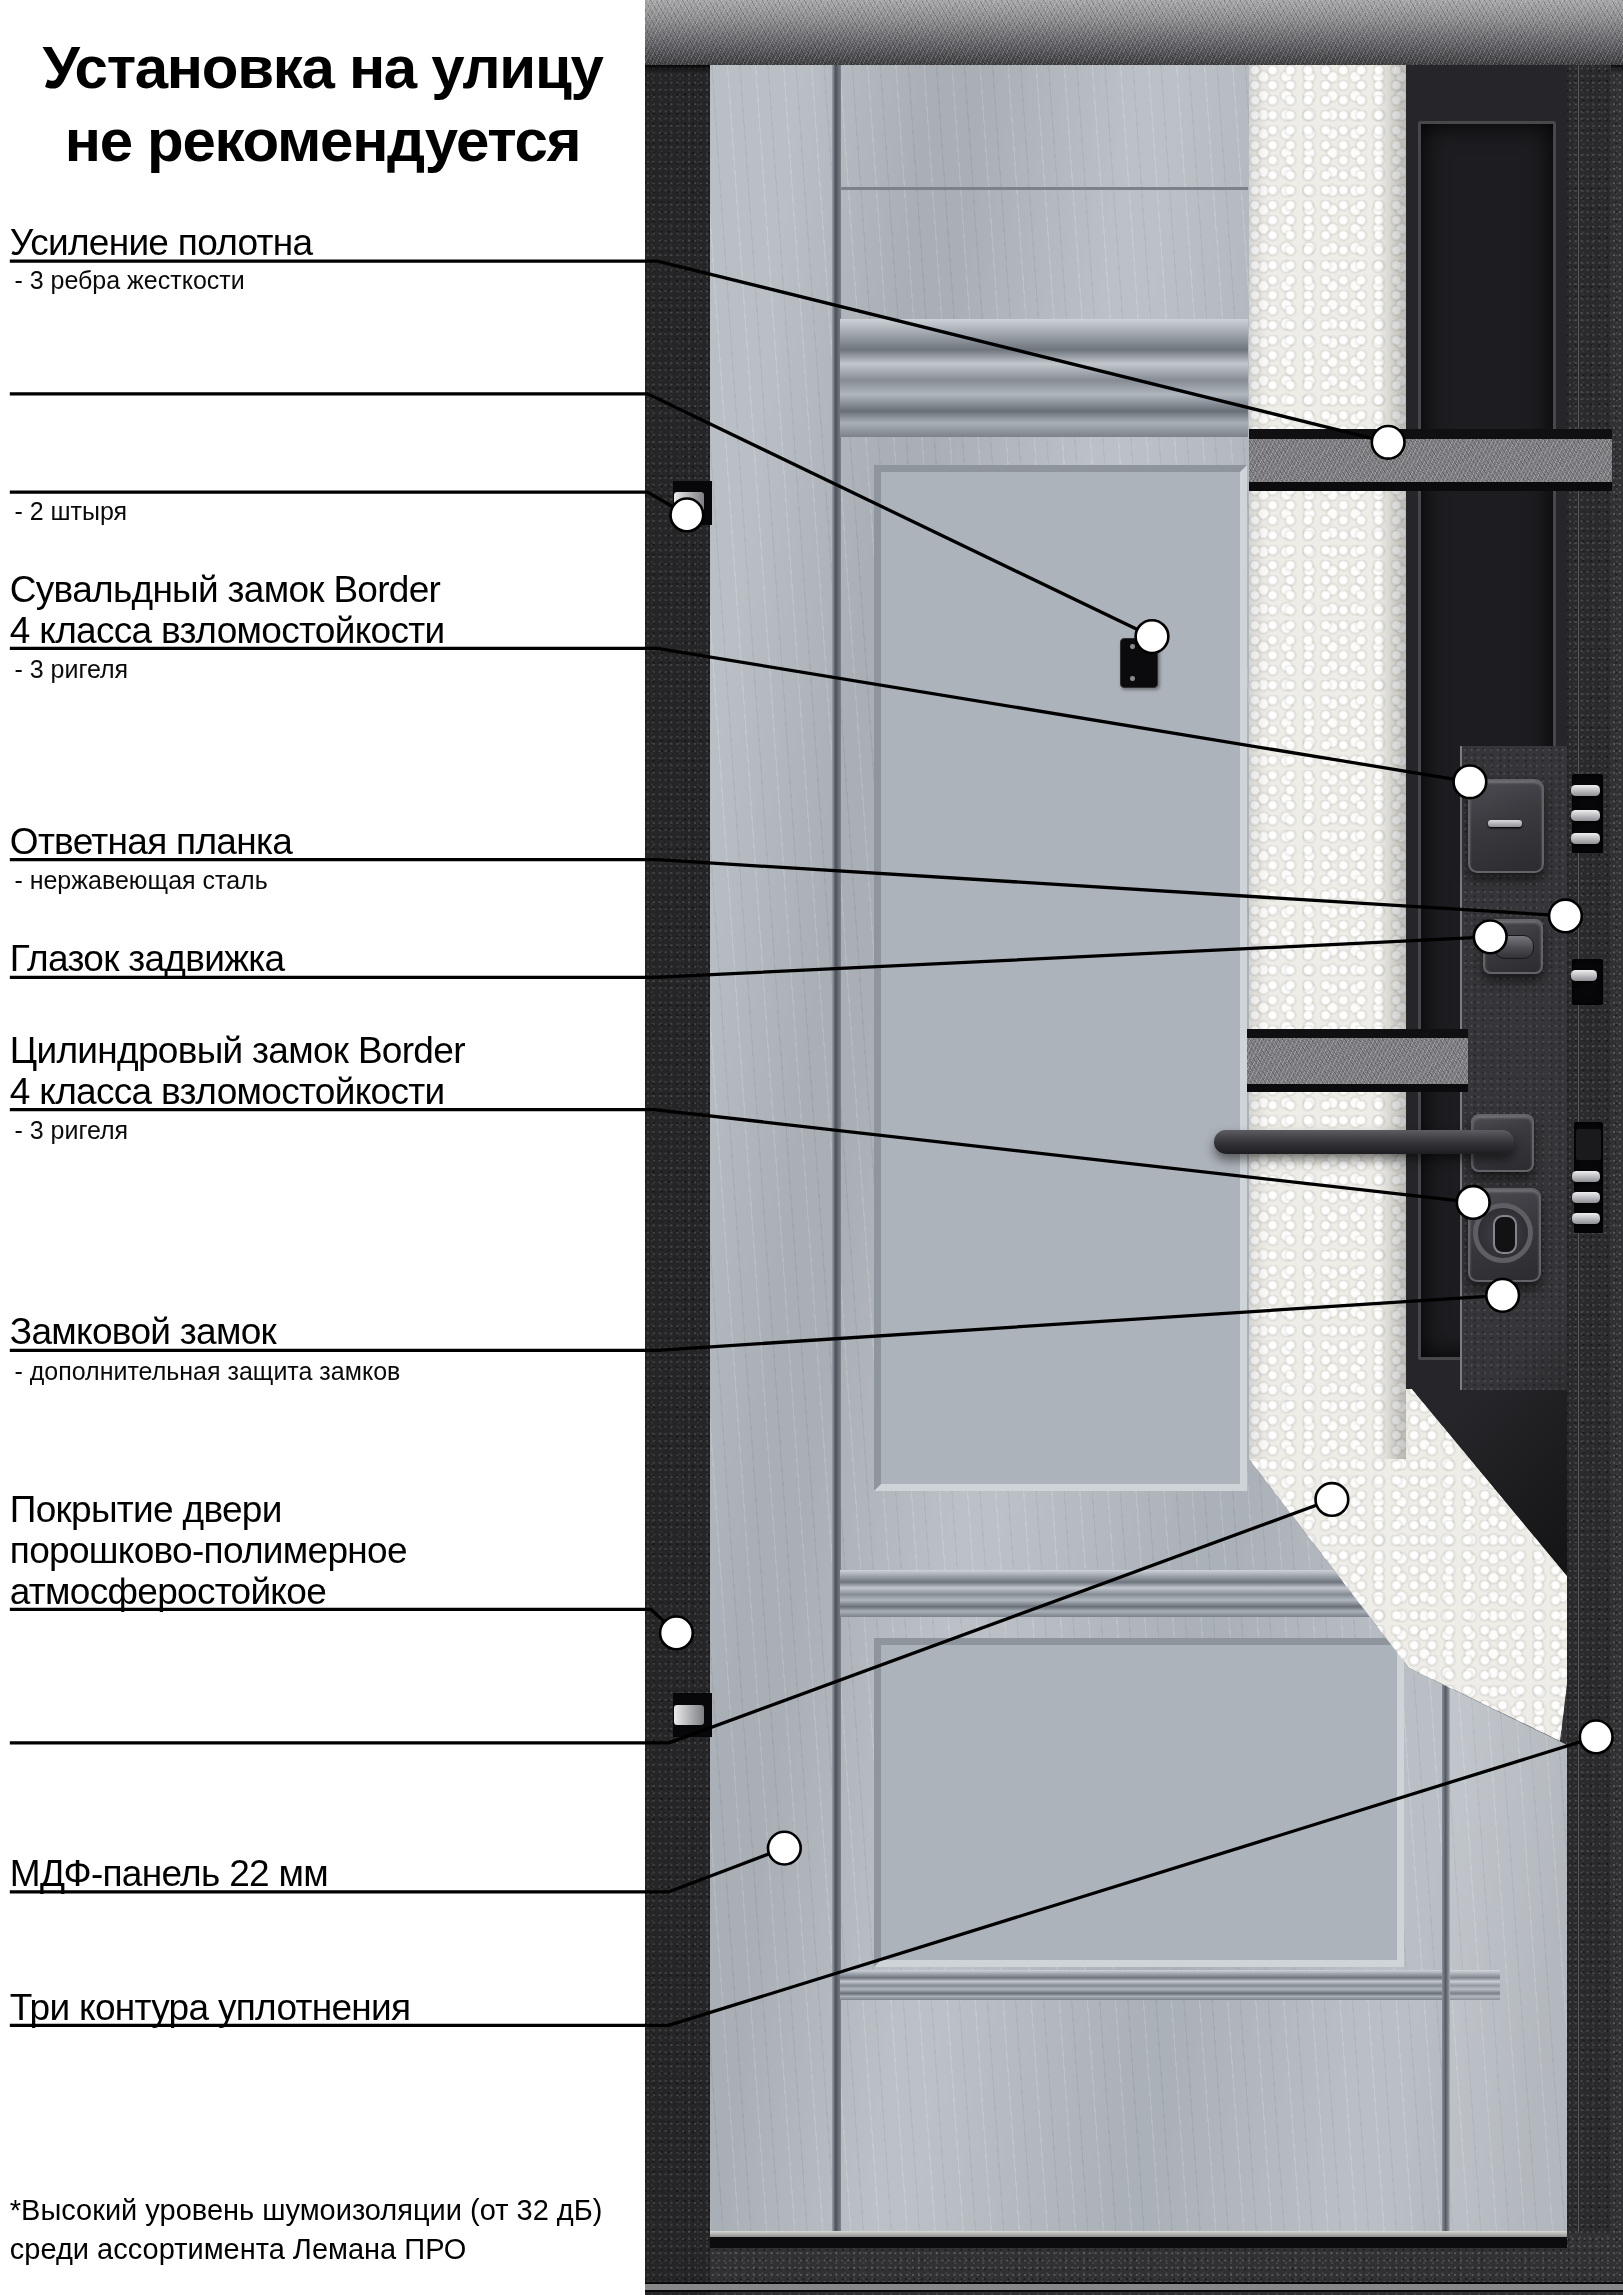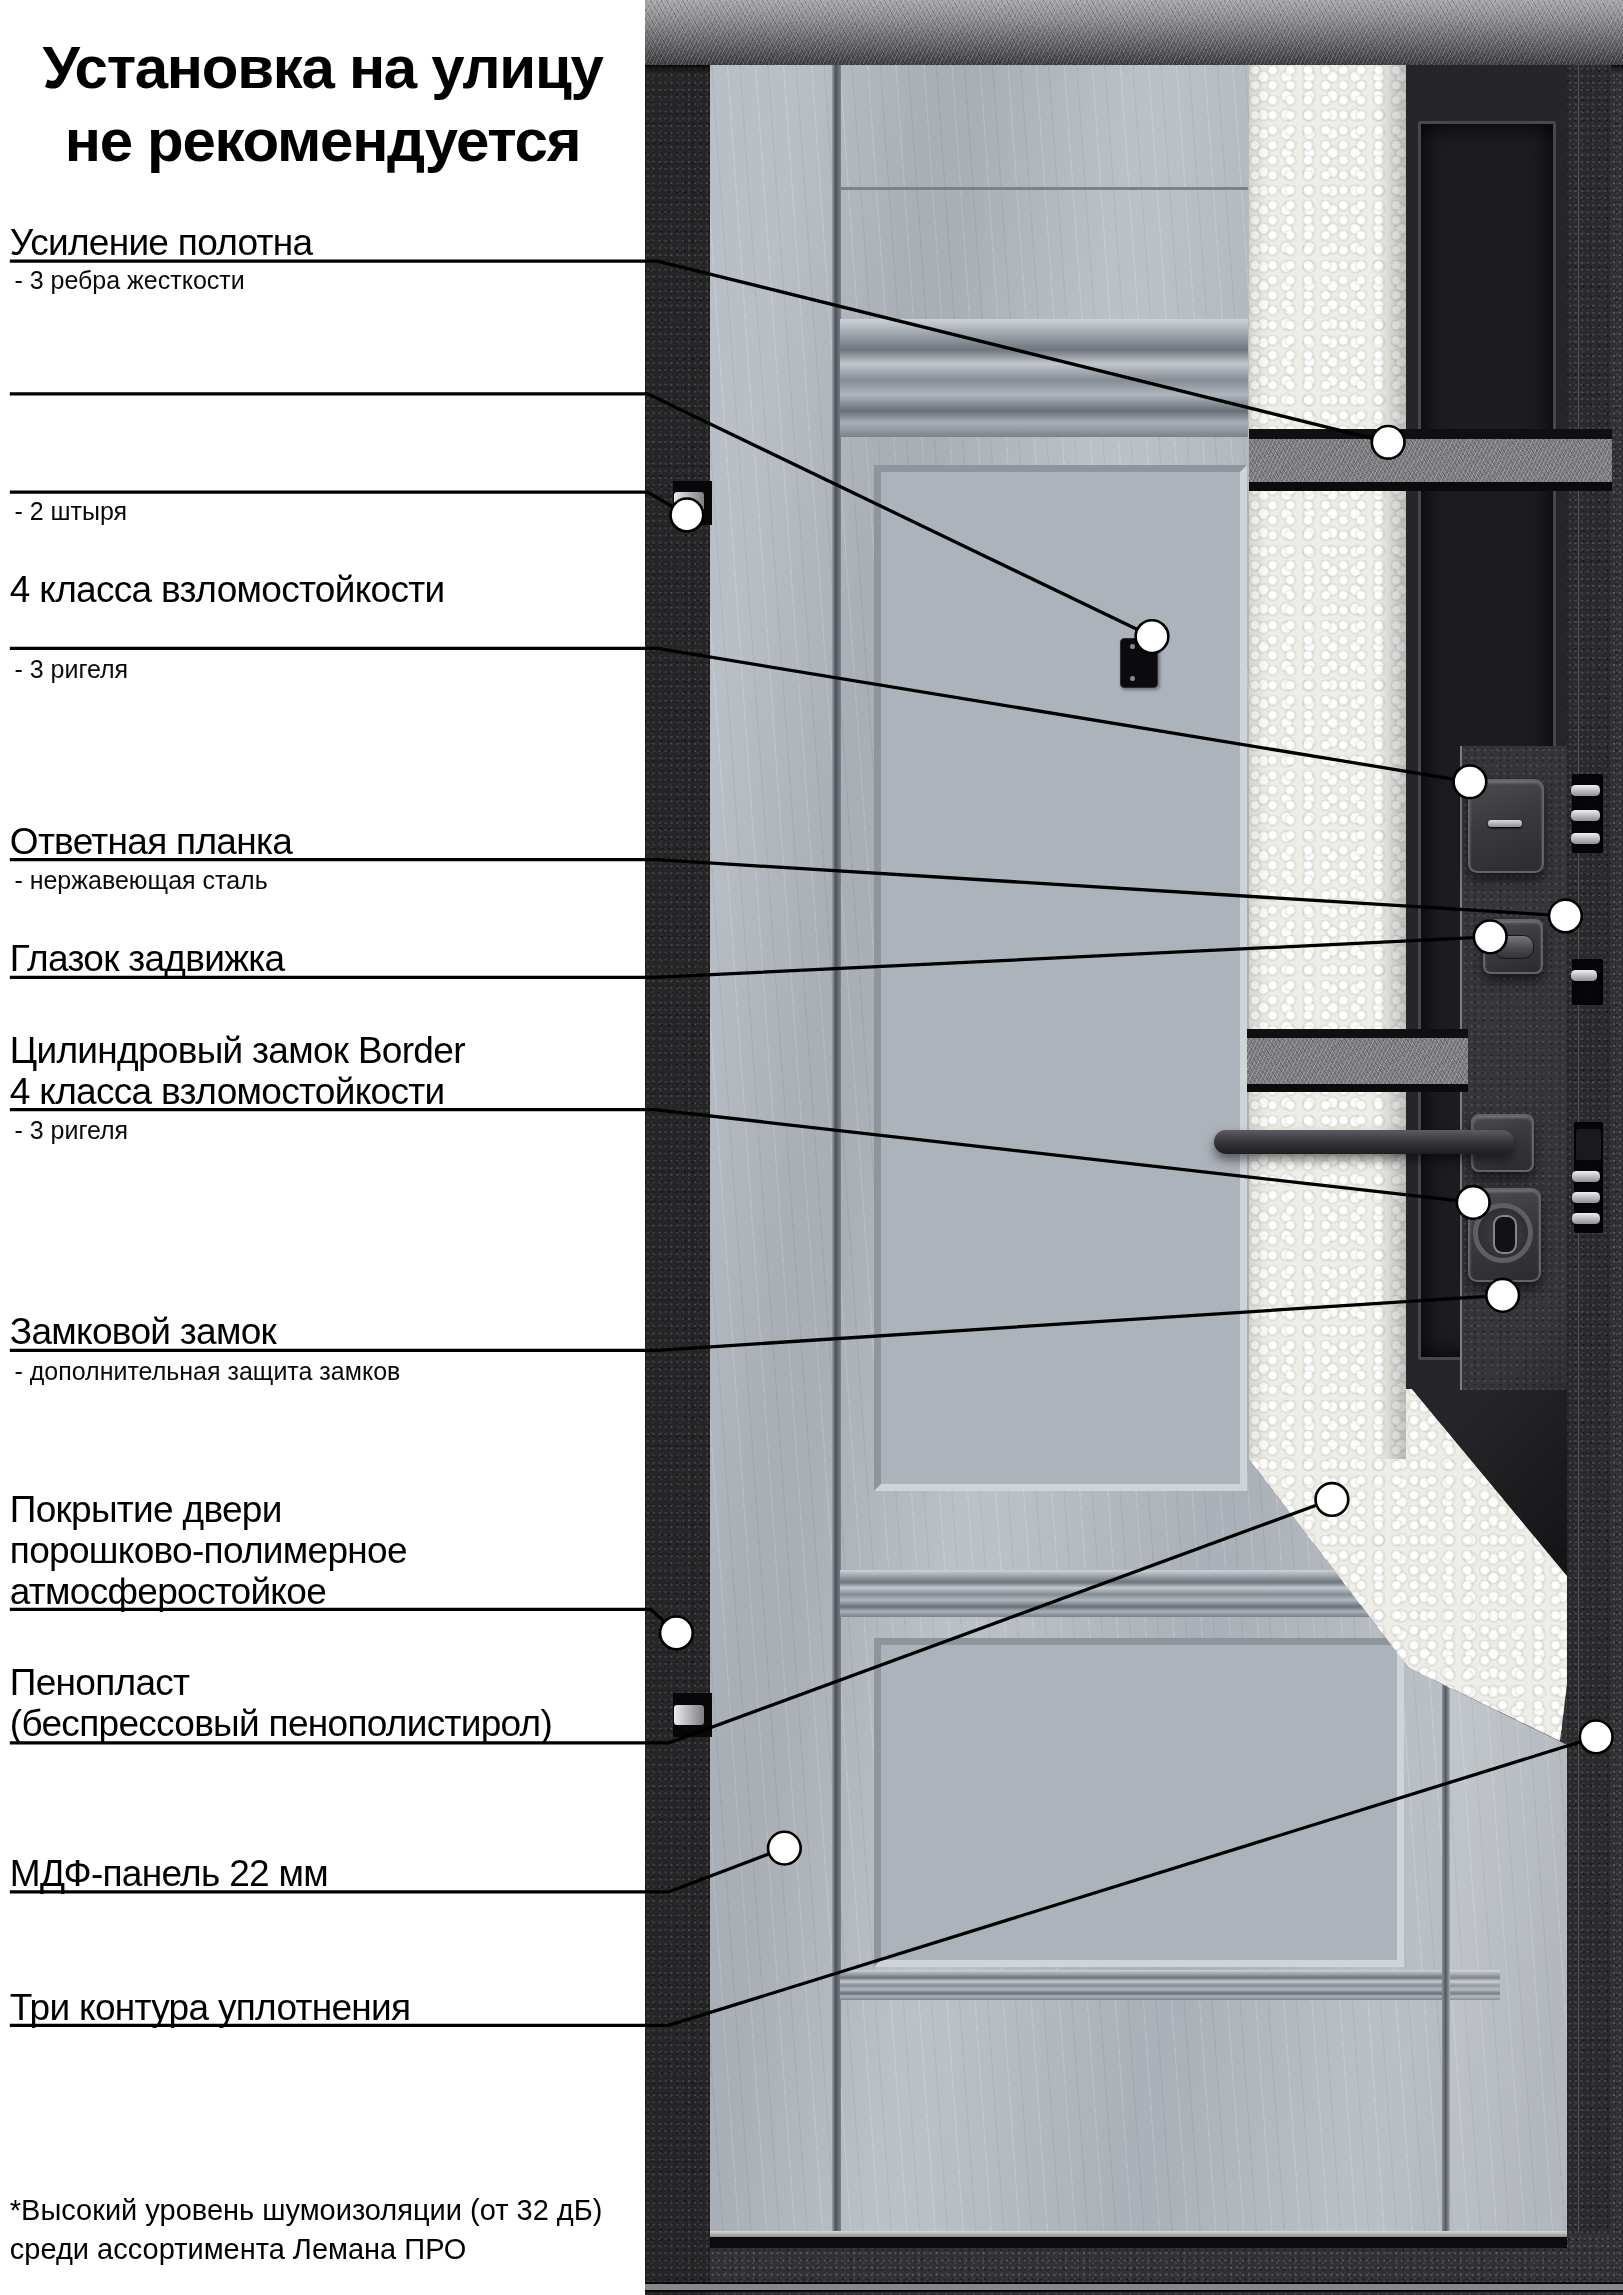--- a/index.html
+++ b/index.html
@@ -193,20 +193,21 @@
 
   <div class="lbl" style="top:222px">
     <div>Усиление полотна</div>
   </div>
   <div class="sub" style="top:265px">- 3 ребра жесткости</div>
 
 
   <div class="sub" style="top:496px">- 2 штыря</div>
 
   <div class="lbl" style="top:569px">
+    <div>Сувальдный замок Border</div>
     <div>4 класса взломостойкости</div>
   </div>
   <div class="sub" style="top:654px">- 3 ригеля</div>
 
   <div class="lbl" style="top:821px">
     <div>Ответная планка</div>
   </div>
   <div class="sub" style="top:865px">- нержавеющая сталь</div>
 
   <div class="lbl" style="top:938px">
@@ -223,24 +224,20 @@
     <div>Замковой замок</div>
   </div>
   <div class="sub" style="top:1356px">- дополнительная защита замков</div>
 
   <div class="lbl" style="top:1489px">
     <div>Покрытие двери</div>
     <div>порошково-полимерное</div>
     <div>атмосферостойкое</div>
   </div>
 
-  <div class="lbl" style="top:1662px">
-    <div>Пенопласт</div>
-    <div>(беспрессовый пенополистирол)</div>
-  </div>
 
   <div class="lbl" style="top:1853px">
     <div>МДФ-панель 22 мм</div>
   </div>
 
   <div class="lbl" style="top:1987px">
     <div>Три контура уплотнения</div>
   </div>
 
   <div class="footnote">

